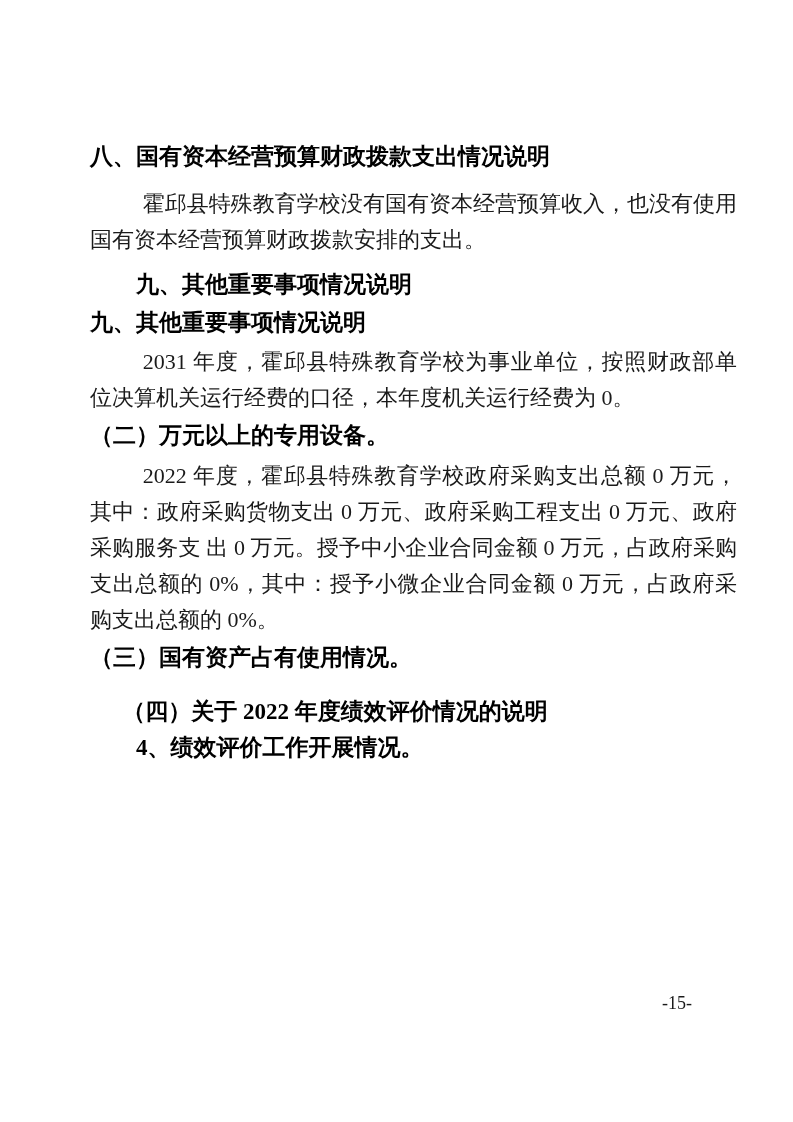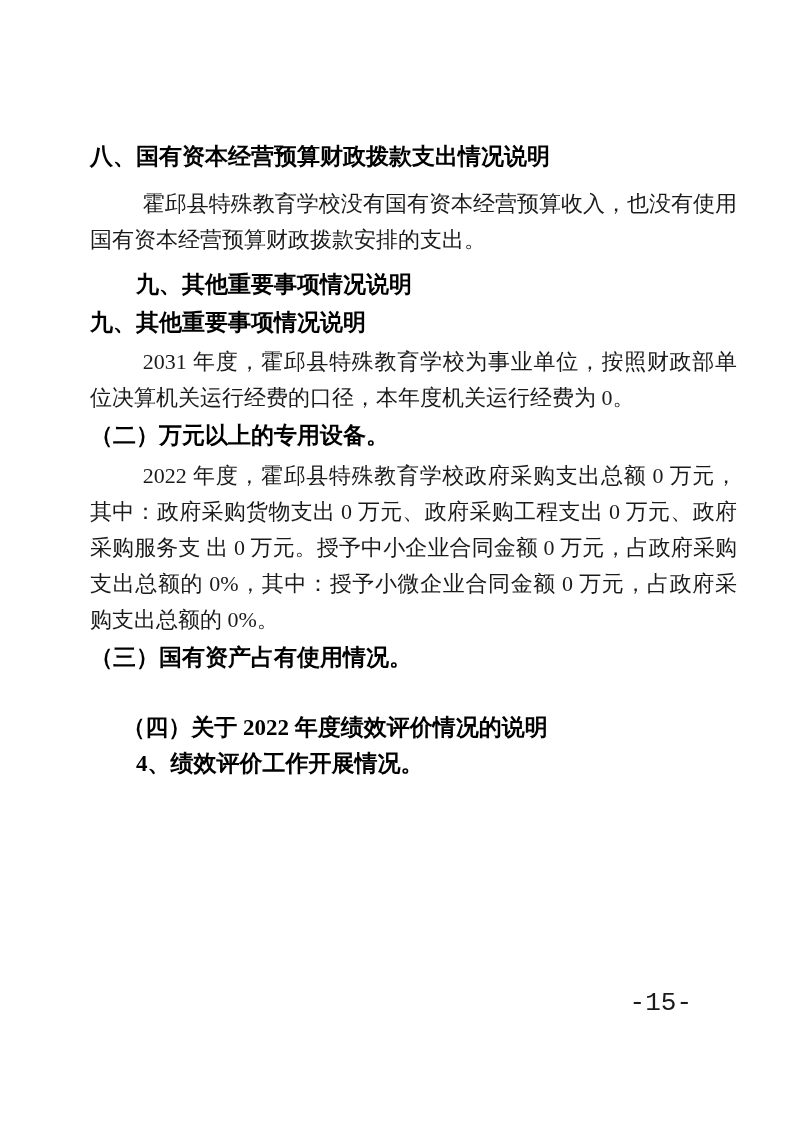--- a/index.html
+++ b/index.html
@@ -46,28 +46,28 @@
     color: #000000;
     margin: 0;
   }
   .h-kai.indent-sm { text-indent: 1.4em; }
   .h-kai.indent { text-indent: 2em; }
 
   .mt-2  { margin-top: 2px; }
   .mt-4  { margin-top: 4px; }
   .mt-8  { margin-top: 8px; }
   .mt-12 { margin-top: 12px; }
-  .mt-18 { margin-top: 34px; }
+  .mt-18 { margin-top: 18px; }
 
   .footer-page-number {
     position: absolute;
     top: 991px;
     right: 101px;
-    font-family: Liberation Mono, monospace;
-    font-size: 26px;
+    font-family: Liberation Serif, serif;
+    font-size: 18px;
     line-height: 24px;
     color: #1a1a1a;
     text-align: center;
   }
 </style>
 </head>
 <body>
 
 <div class="page">
 

